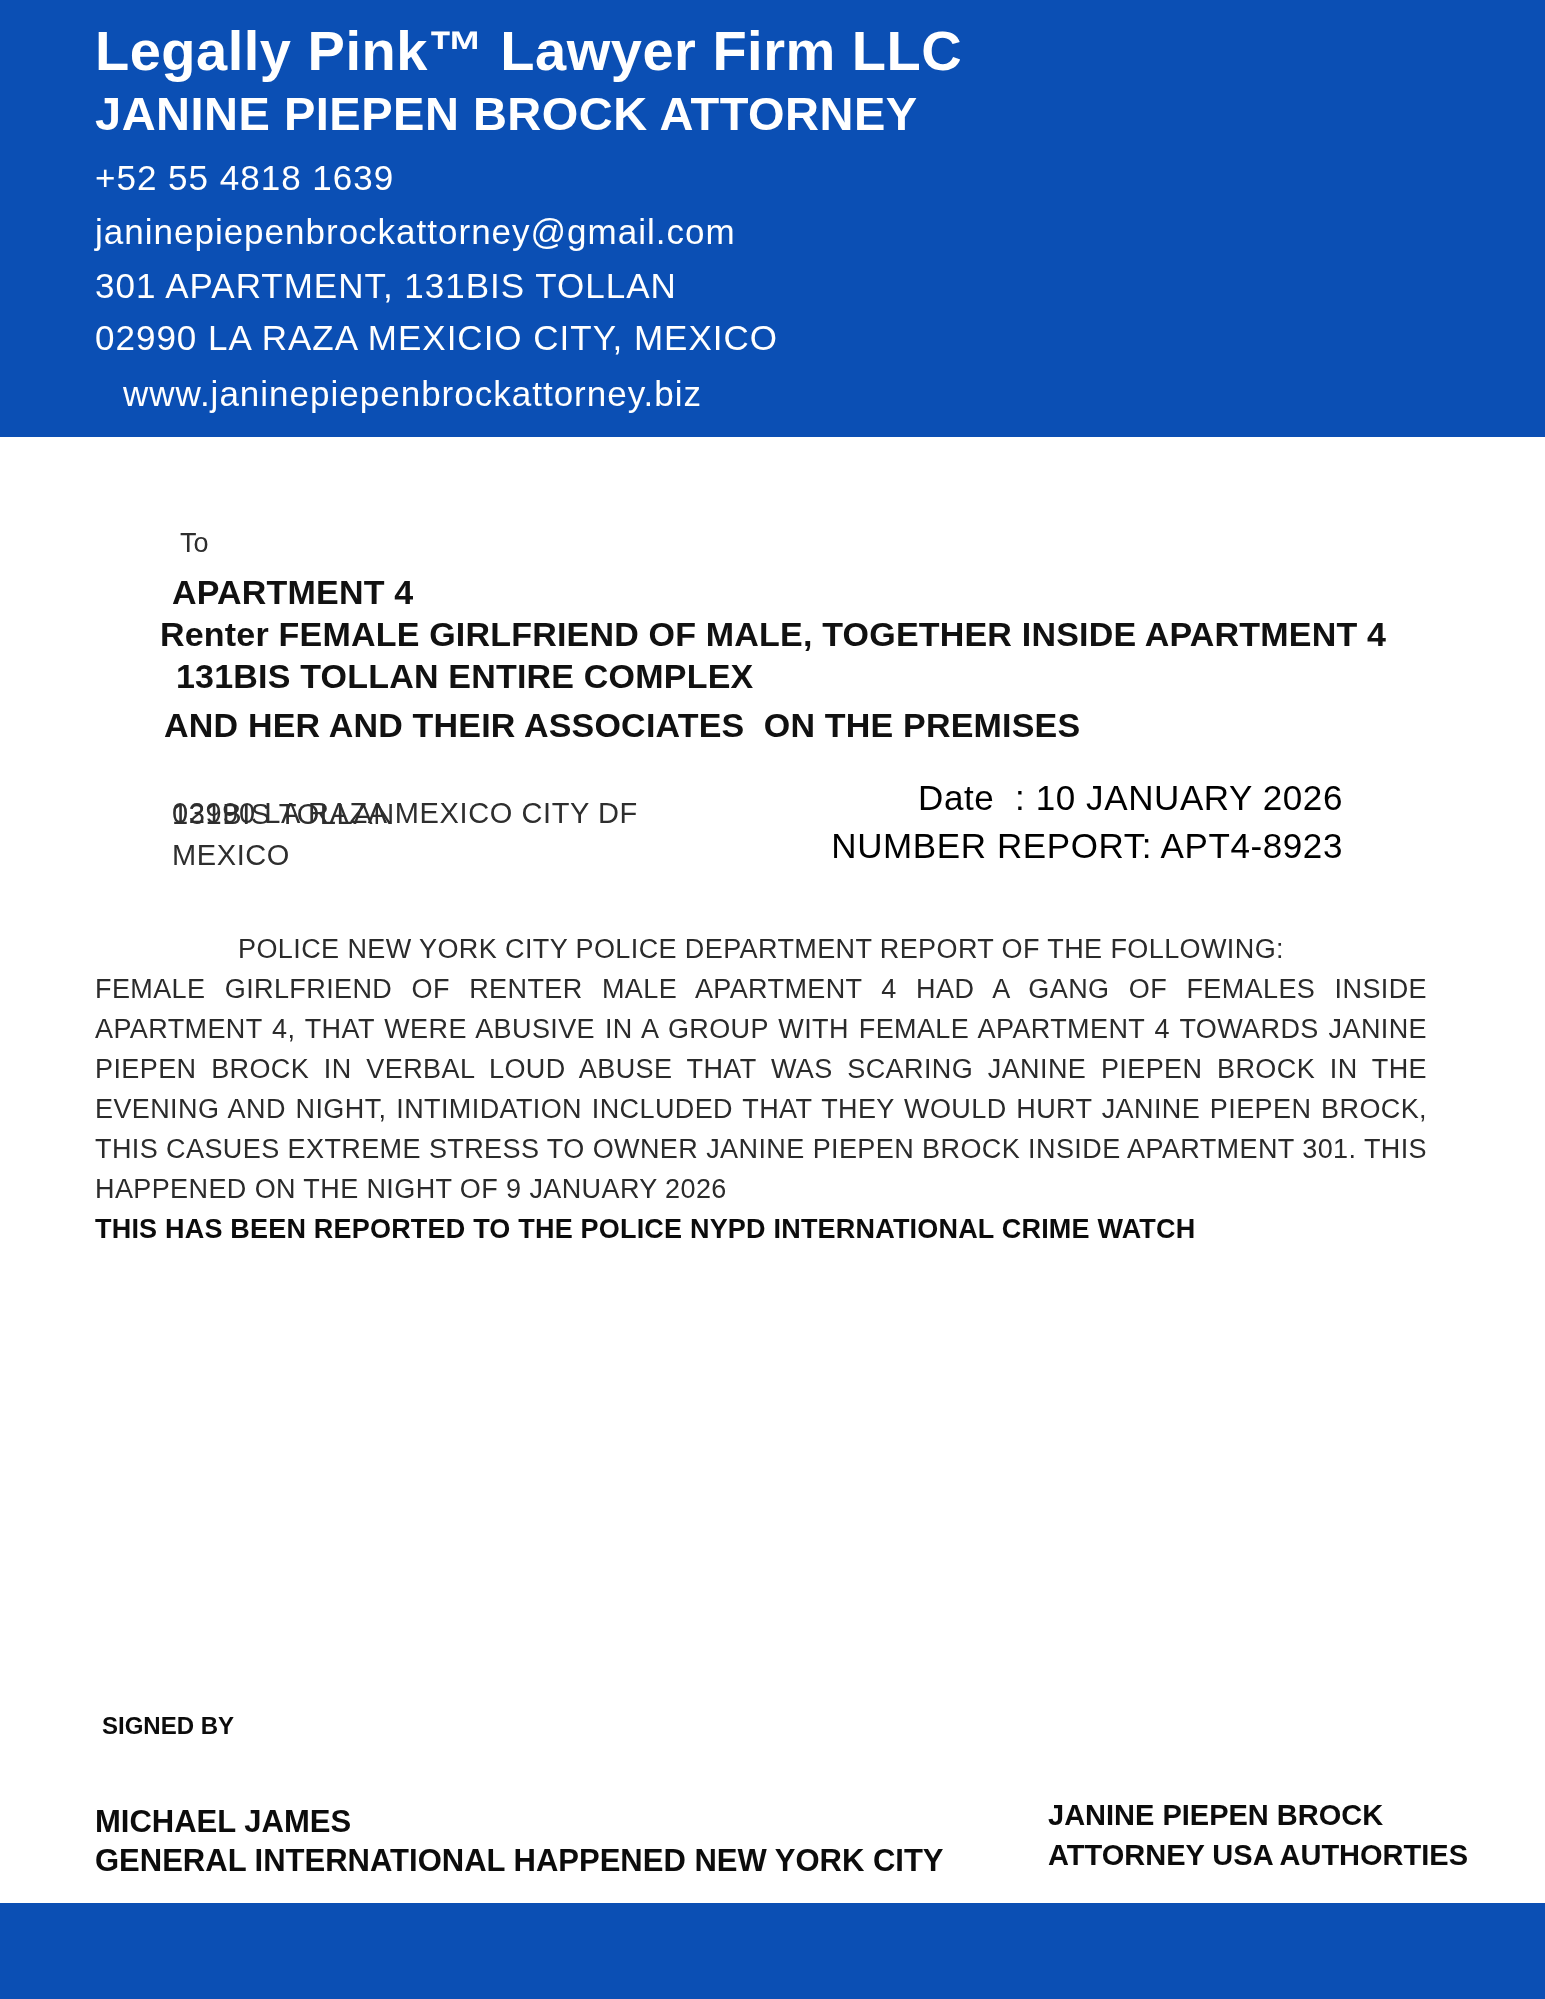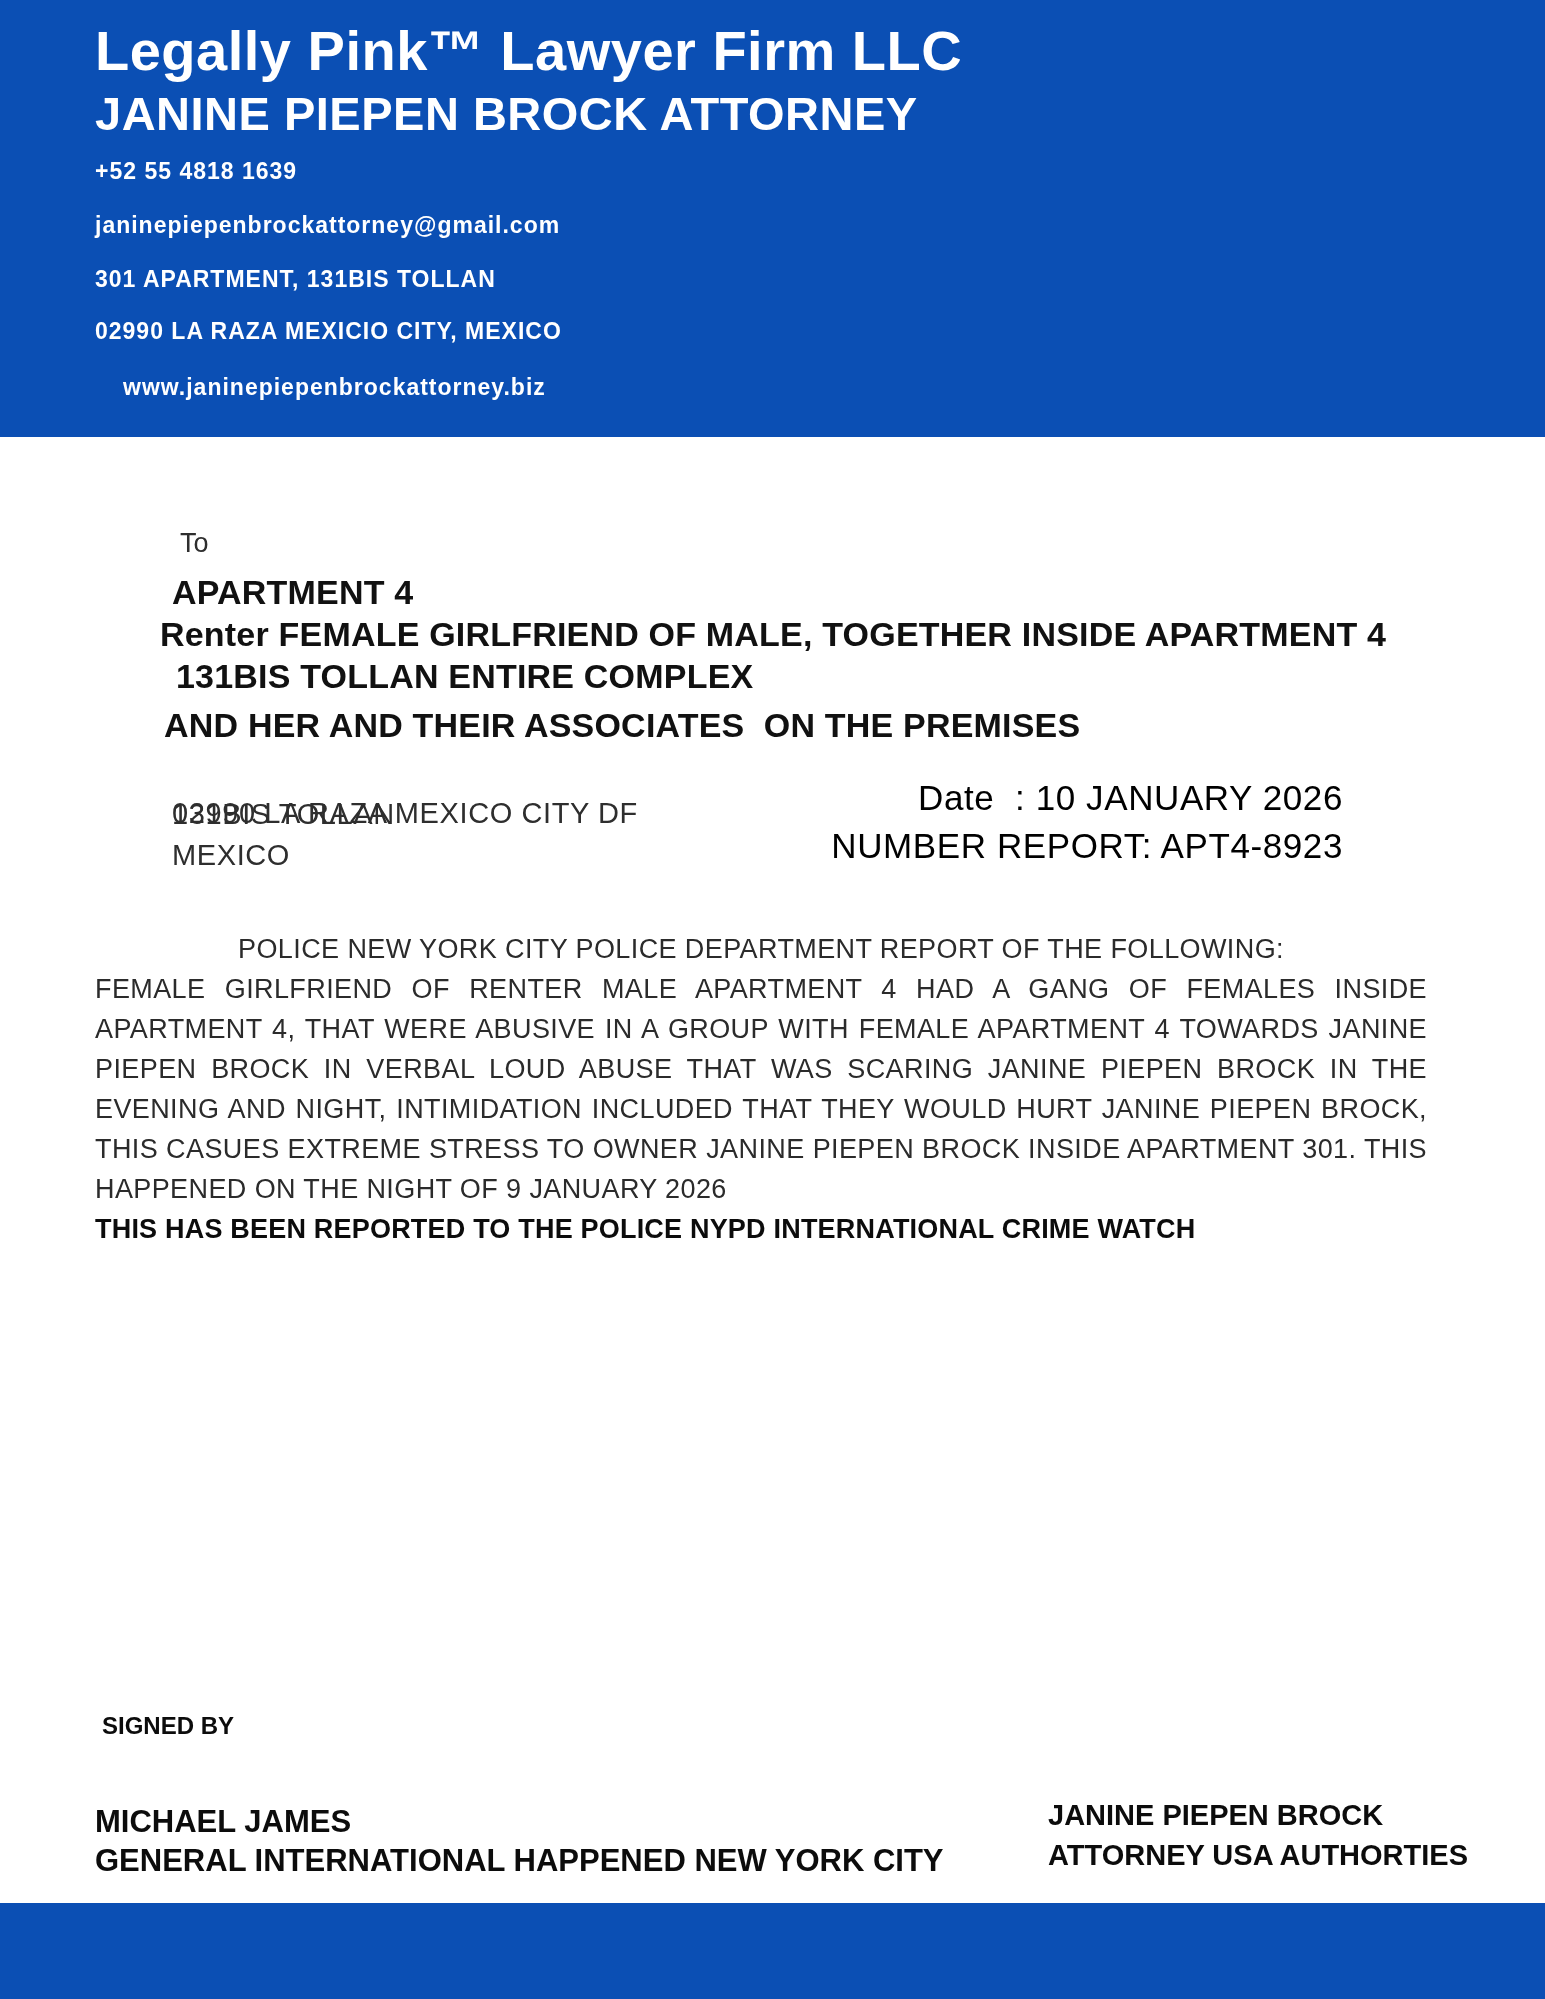--- a/index.html
+++ b/index.html
@@ -26,22 +26,22 @@
     font-weight: 700;
     letter-spacing: 0.5px;
   }
   .attorney-line {
     top: 86px;
     font-size: 47px;
     font-weight: 700;
     letter-spacing: 0.5px;
   }
   .contact {
-    font-size: 23px;
-    font-weight: 700;
+    font-size: 35px;
+    font-weight: 400;
     letter-spacing: 1px;
   }
   .c1 { top: 158px; }
   .c2 { top: 212px; }
   .c3 { top: 266px; }
   .c4 { top: 318px; }
   .c5 { top: 374px; margin-left: 28px; }
 
   
   .t-line { position: absolute; white-space: pre-wrap; color: #111111; }

